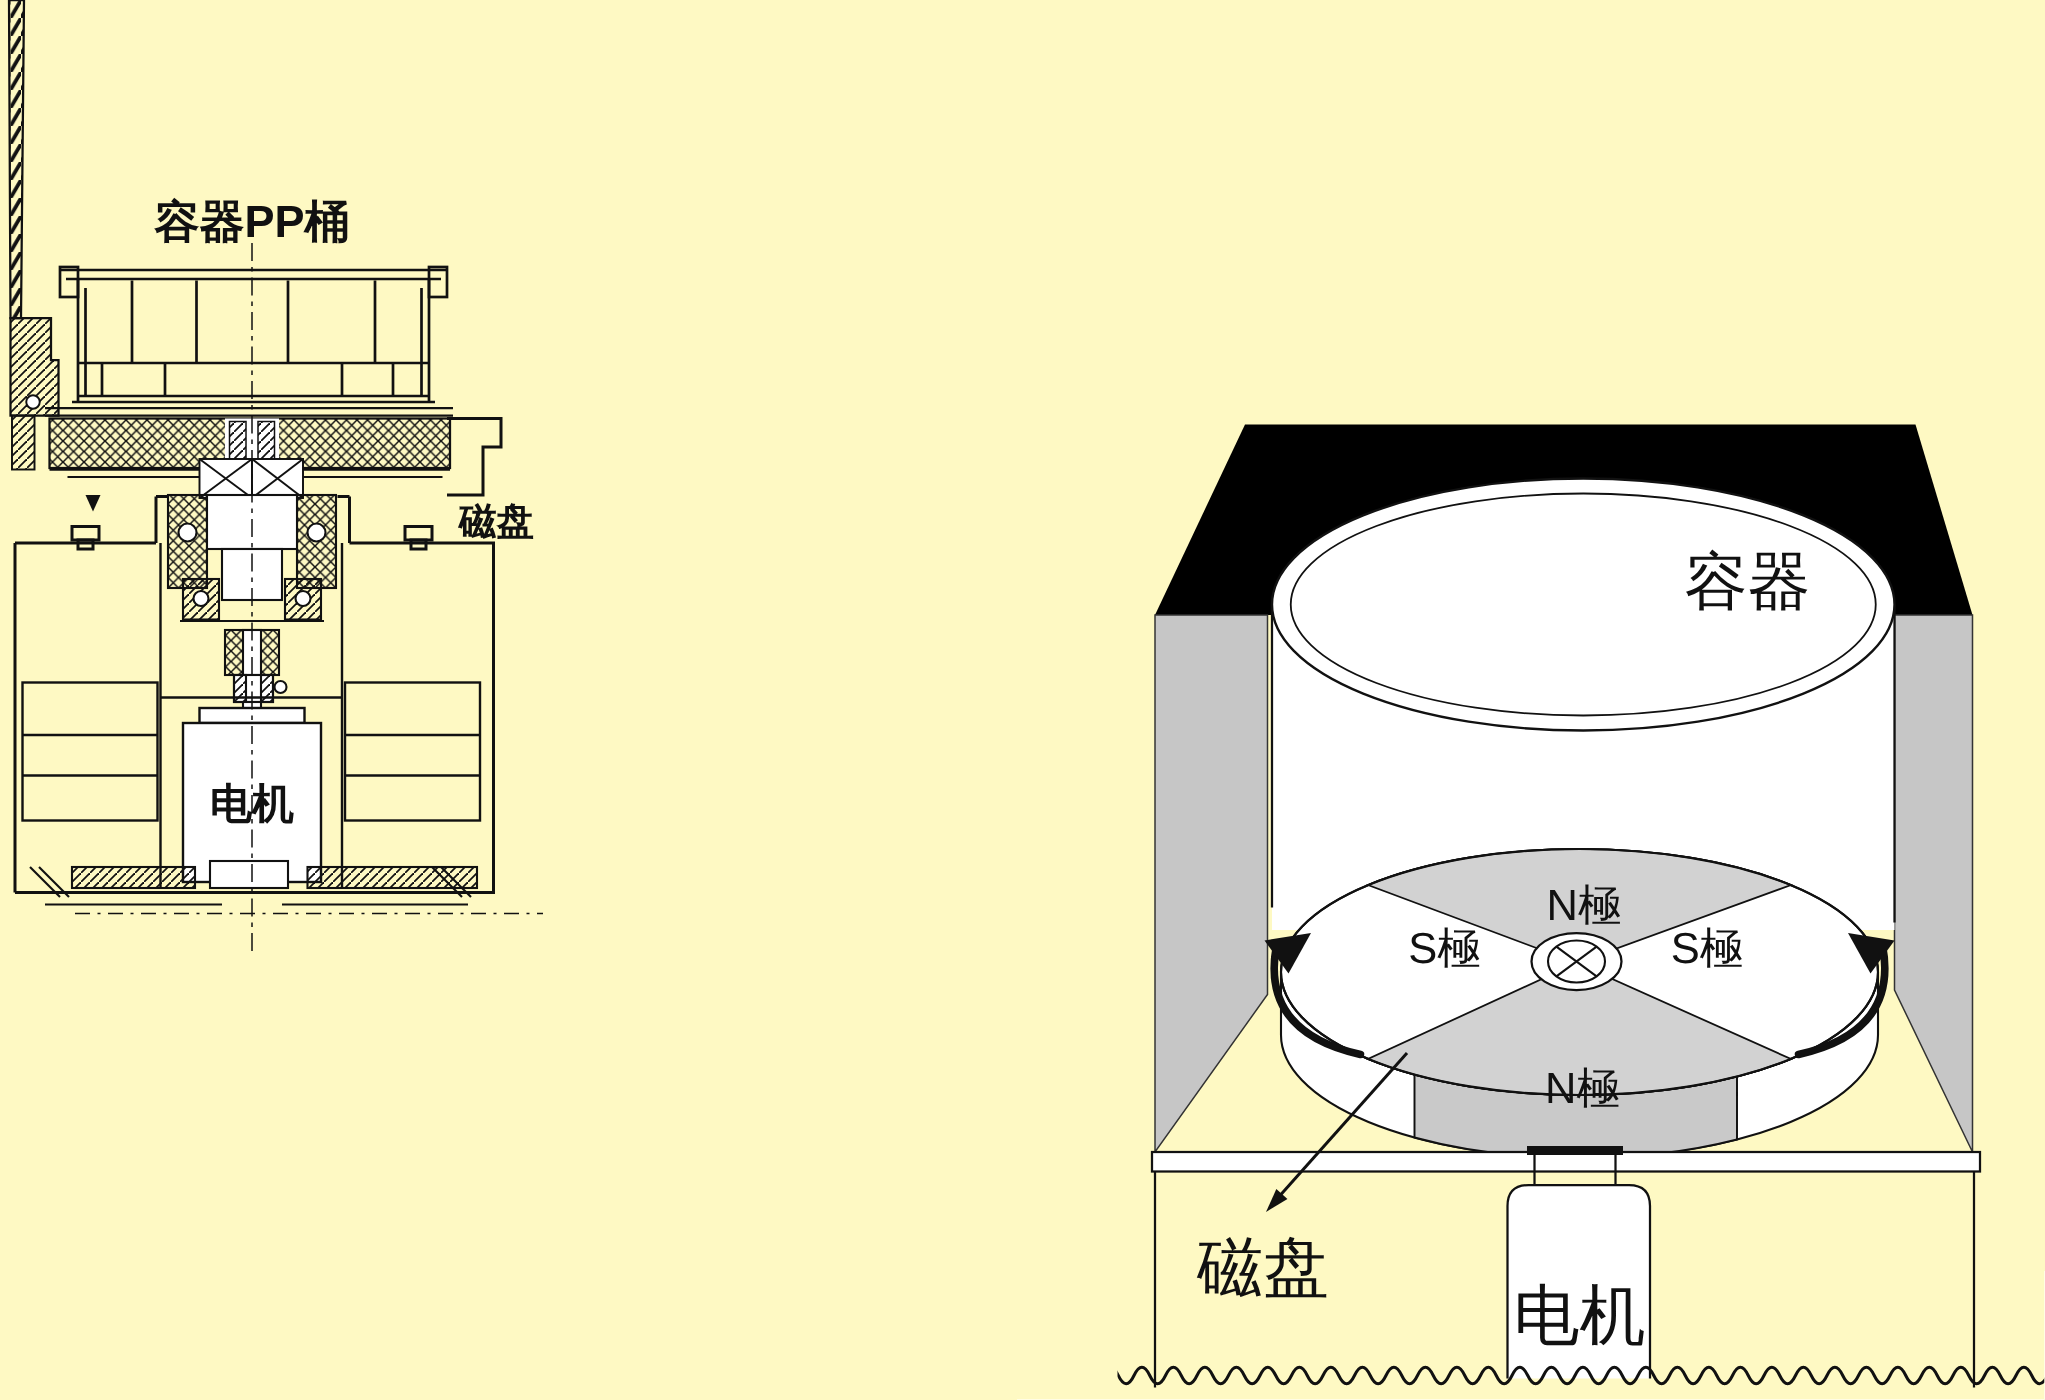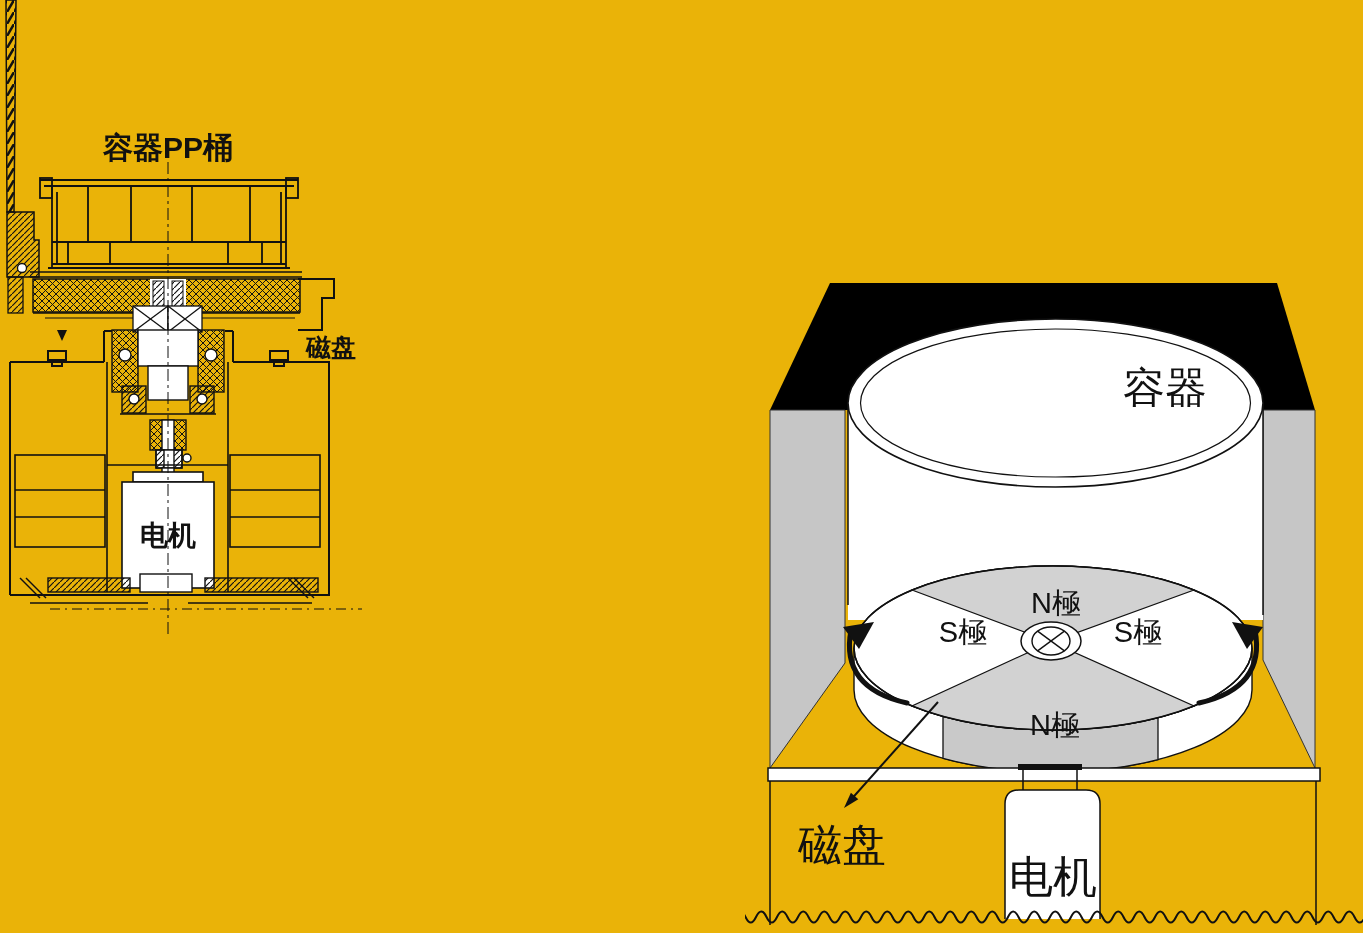--- a/index.html
+++ b/index.html
@@ -1,16 +1,16 @@
 <!DOCTYPE html>
 <html><head>
 <meta charset="utf-8">
 <style>
   html,body{margin:0;padding:0;background:#ffffff;}
-  .page{position:relative;width:1363px;height:933px;background:#eab308;overflow:hidden;
+  .page{position:relative;width:1363px;height:933px;background:#fef9c3;overflow:hidden;
         font-family:"Liberation Sans", sans-serif;}
   svg{position:absolute;}
   .lbl{font-family:"Liberation Sans", sans-serif;fill:#111;}
   .bold{font-weight:bold;}
   text{text-anchor:middle;}
 </style>
 </head>
 <body>
 
 <div class="page">

